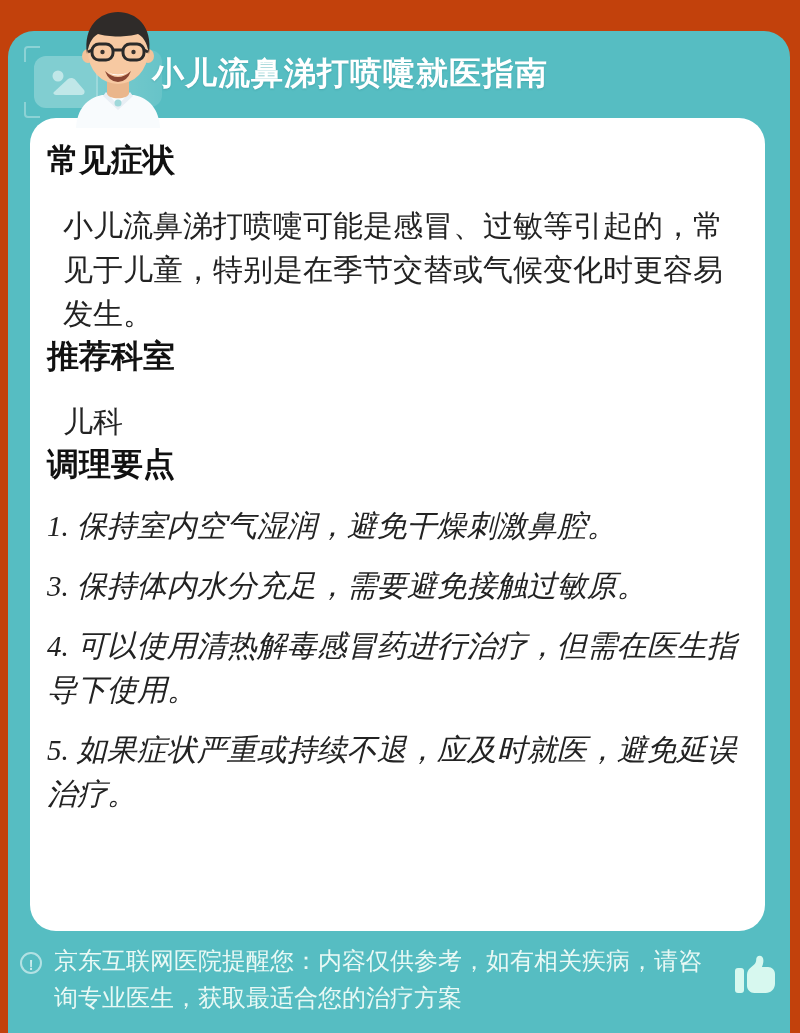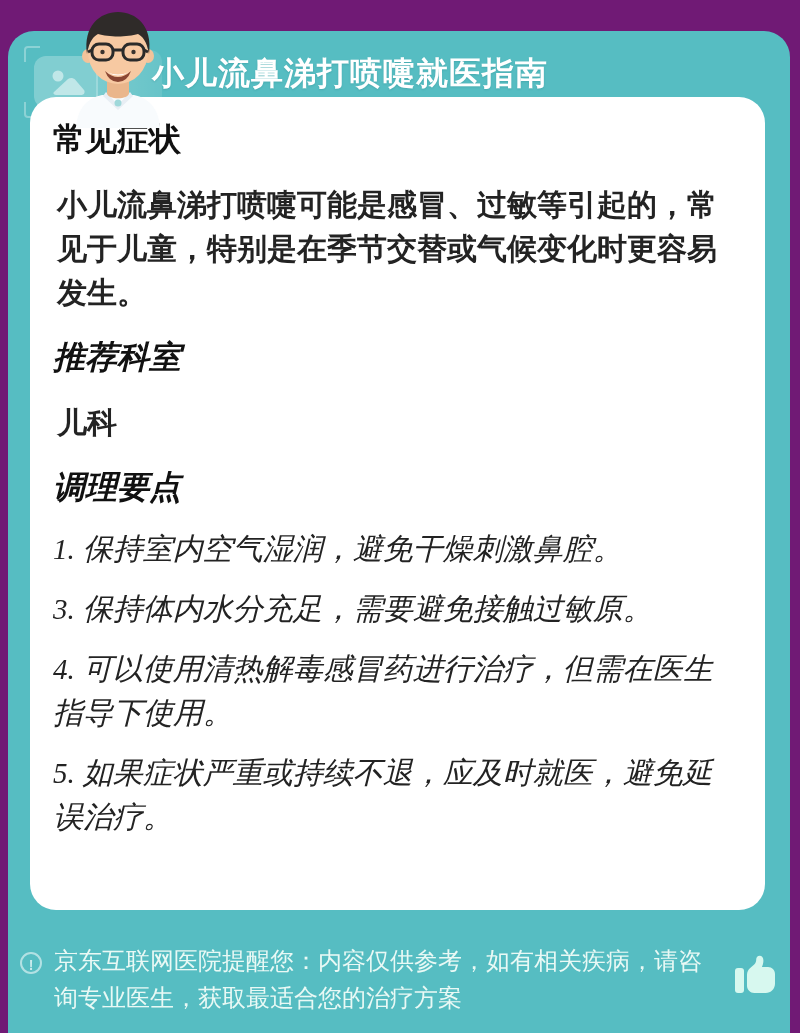--- a/index.html
+++ b/index.html
@@ -1,17 +1,17 @@
 <!DOCTYPE html>
 <html style="--teal: #56bdc2; --card-bg: #ffffff; --heading-color: #111111; --body-color: #232323; --footer-text: #e9f9f5; --thumb: #d7f8ef;"><head>
 <meta charset="utf-8">
 <style>
   html,body{margin:0;padding:0;background:#ffffff;}
   body{font-family:"Liberation Sans","DejaVu Sans",sans-serif;}
-  .page{position:relative;width:800px;height:1033px;background:#701a75;overflow:hidden;}
+  .page{position:relative;width:800px;height:1033px;background:#c2410c;overflow:hidden;}
 
   
   .teal-panel{position:absolute;left:8px;top:31px;width:782px;height:1002px;
     background:var(--teal,#56bdc2);border-radius:26px 26px 0 0;}
 
   
   .viewfinder{position:absolute;left:24px;top:46px;width:92px;height:72px;z-index:2;}
   .viewfinder span{position:absolute;width:14px;height:14px;border:2px solid rgba(255,255,255,.32);}
   .viewfinder .tl{left:0;top:0;border-right:none;border-bottom:none;border-radius:4px 0 0 0;}
   .viewfinder .tr{right:0;top:0;border-left:none;border-bottom:none;border-radius:0 4px 0 0;}
@@ -25,25 +25,25 @@
   .avatar-panel{position:absolute;left:96px;top:50px;width:66px;height:57px;z-index:2;
     background:linear-gradient(90deg,rgba(255,255,255,.22),rgba(255,255,255,.10));border-radius:12px;}
 
   .avatar{position:absolute;left:54px;top:0px;width:128px;height:128px;z-index:4;}
 
   .page-title{position:absolute;left:152px;top:52px;z-index:3;
     color:#ffffff;font-size:32px;font-weight:bold;letter-spacing:1px;
     text-shadow:0 1px 2px rgba(0,90,95,.18);white-space:nowrap;}
 
   
-  .card{position:absolute;left:30px;top:97px;width:735px;height:813px;z-index:2;
-    background:var(--card-bg,#ffffff);border-radius:26px;padding:22px 23px;box-sizing:border-box;overflow:hidden;}
+  .card{position:absolute;left:30px;top:118px;width:735px;height:813px;z-index:2;
+    background:var(--card-bg,#ffffff);border-radius:26px;padding:22px 17px;box-sizing:border-box;overflow:hidden;}
   .sec-heading{margin:0;font-size:32px;line-height:40px;font-weight:bold;color:var(--heading-color,#111111);}
-  .sec-heading.mt{margin-top:22px;font-style:italic;}
-  .sec-body{margin:24px 4px 0;font-size:30px;line-height:44px;color:var(--body-color,#222222);font-weight:bold;}
+  .sec-heading.mt{}
+  .sec-body{margin:24px 16px 0;font-size:30px;line-height:44px;color:var(--body-color,#222222);}
   .care-list{margin-top:20px;font-style:italic;}
   .care-item{font-size:30px;line-height:44px;color:var(--body-color,#222222);margin-bottom:16px;}
   .item-num{font-family:"Liberation Serif","DejaVu Serif",serif;font-size:29px;margin-right:8px;}
 
   
   .footer{position:absolute;left:20px;top:942px;width:716px;z-index:2;display:flex;gap:12px;align-items:flex-start;}
   .alert-badge{flex:0 0 auto;margin-top:10px;width:22px;height:22px;border-radius:50%;
     border:2px solid rgba(255,255,255,.55);color:rgba(255,255,255,.7);
     font-size:14px;line-height:22px;text-align:center;font-weight:bold;box-sizing:border-box;}
   .disclaimer{font-size:24px;line-height:37px;color:var(--footer-text,#e9f9f5);max-width:664px;}

